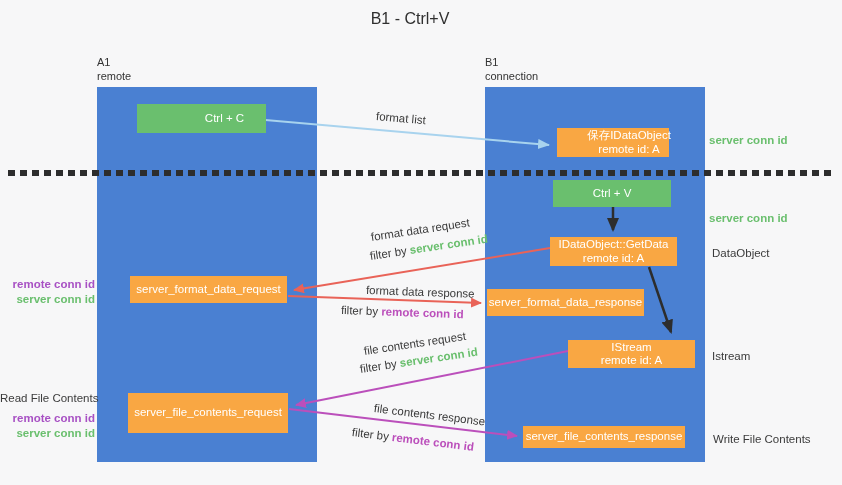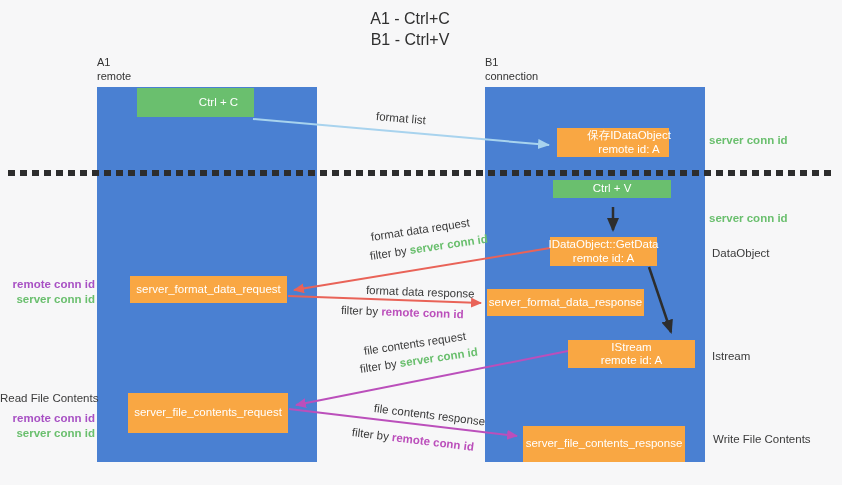--- a/index.html
+++ b/index.html
@@ -92,21 +92,20 @@
     width: 842px; height: 485px;
     pointer-events: none;
   }
 </style>
 </head>
 <body>
 
 <div class="stage">
 
   <div class="abs title">
-    <div>A1 - Ctrl+C</div>
     <div>B1 - Ctrl+V</div>
   </div>
 
   <div class="abs col-header left">
     <div>A1</div>
     <div>remote</div>
   </div>
   <div class="abs col-header right">
     <div>B1</div>
     <div>connection</div>
@@ -134,49 +133,49 @@
     </defs>
     <line x1="253" y1="119" x2="549" y2="145" stroke="#a8d3ee" stroke-width="2" marker-end="url(#ah-blue)"></line>
     <line x1="613" y1="207" x2="613" y2="230" stroke="#2d2d2d" stroke-width="2.5" marker-end="url(#ah-black)"></line>
     <line x1="550" y1="248" x2="294" y2="290" stroke="#e96358" stroke-width="2" marker-end="url(#ah-red)"></line>
     <line x1="288" y1="296" x2="481" y2="303" stroke="#e96358" stroke-width="2" marker-end="url(#ah-red)"></line>
     <line x1="649" y1="267" x2="671" y2="332" stroke="#2d2d2d" stroke-width="2.5" marker-end="url(#ah-black)"></line>
     <line x1="568" y1="351" x2="296" y2="405" stroke="#bb4fbb" stroke-width="2" marker-end="url(#ah-magenta)"></line>
     <line x1="289" y1="409" x2="517" y2="436" stroke="#bb4fbb" stroke-width="2" marker-end="url(#ah-magenta)"></line>
   </svg>
 
-  <div class="abs node green" style="left:137px; top:88px; width:117px; height:29px;padding-left:46px;">
+  <div class="abs node green" style="left:137px; top:104px; width:129px; height:29px;padding-left:46px;">
     <div>Ctrl + C</div>
   </div>
   <div class="abs node orange" style="left:130px; top:276px; width:157px; height:27px;text-align:center;">
     <div>server_format_data_request</div>
   </div>
   <div class="abs node orange" style="left:128px; top:393px; width:160px; height:40px;">
     <div>server_file_contents_request</div>
   </div>
 
   <div class="abs node orange" style="left:557px; top:128px; width:112px; height:29px;padding-left:32px;">
     <div>保存IDataObject</div>
     <div>remote id: A</div>
   </div>
-  <div class="abs node green" style="left:553px; top:180px; width:118px; height:18px;">
+  <div class="abs node green" style="left:553px; top:180px; width:118px; height:27px;">
     <div>Ctrl + V</div>
   </div>
-  <div class="abs node orange" style="left:550px; top:237px; width:107px; height:29px;">
+  <div class="abs node orange" style="left:550px; top:237px; width:127px; height:29px;">
     <div>IDataObject::GetData</div>
     <div>remote id: A</div>
   </div>
   <div class="abs node orange" style="left:487px; top:289px; width:157px; height:27px;">
     <div>server_format_data_response</div>
   </div>
   <div class="abs node orange" style="left:568px; top:340px; width:127px; height:28px;">
     <div>IStream</div>
     <div>remote id: A</div>
   </div>
-  <div class="abs node orange" style="left:523px; top:426px; width:162px; height:36px;">
+  <div class="abs node orange" style="left:523px; top:426px; width:162px; height:22px;">
     <div>server_file_contents_response</div>
   </div>
 
   <div class="abs side-label green-text" style="left:709px; top:133px;">server conn id</div>
   <div class="abs side-label green-text" style="left:709px; top:211px;">server conn id</div>
   <div class="abs side-label" style="left:712px; top:246px;">DataObject</div>
   <div class="abs side-label" style="left:712px; top:349px;">Istream</div>
   <div class="abs side-label" style="left:713px; top:432px;">Write File Contents</div>
 
   <div class="abs left-stack" style="top:277px;">

